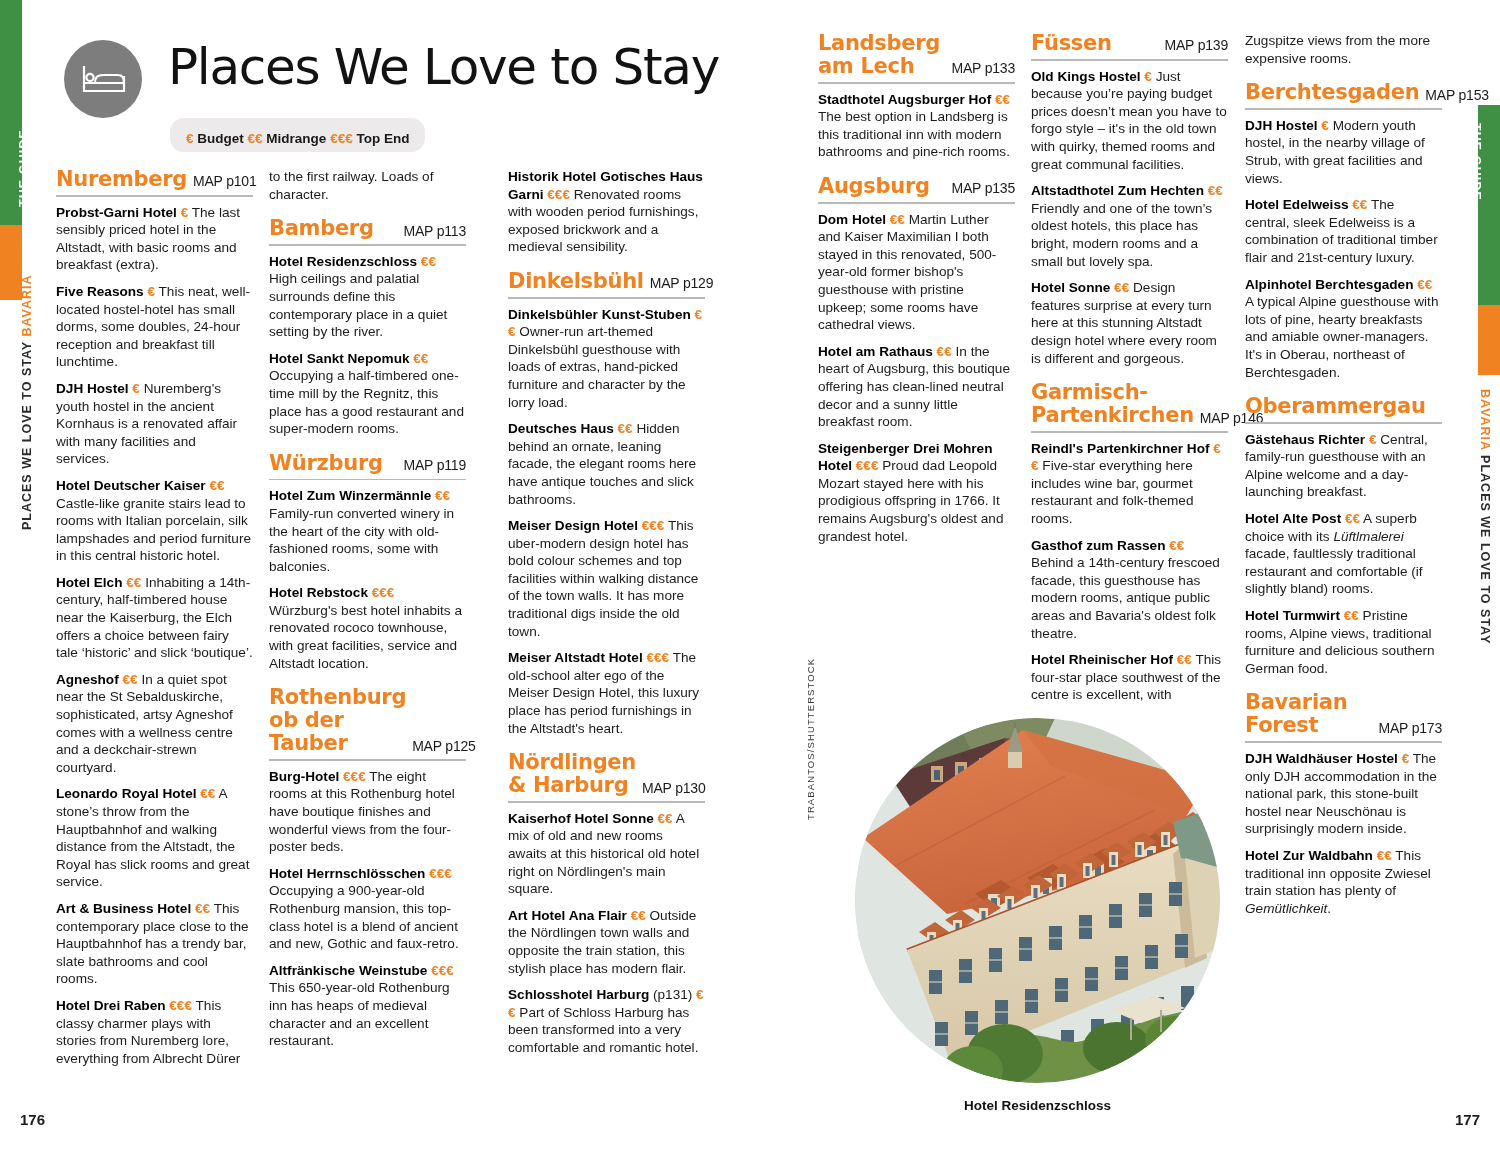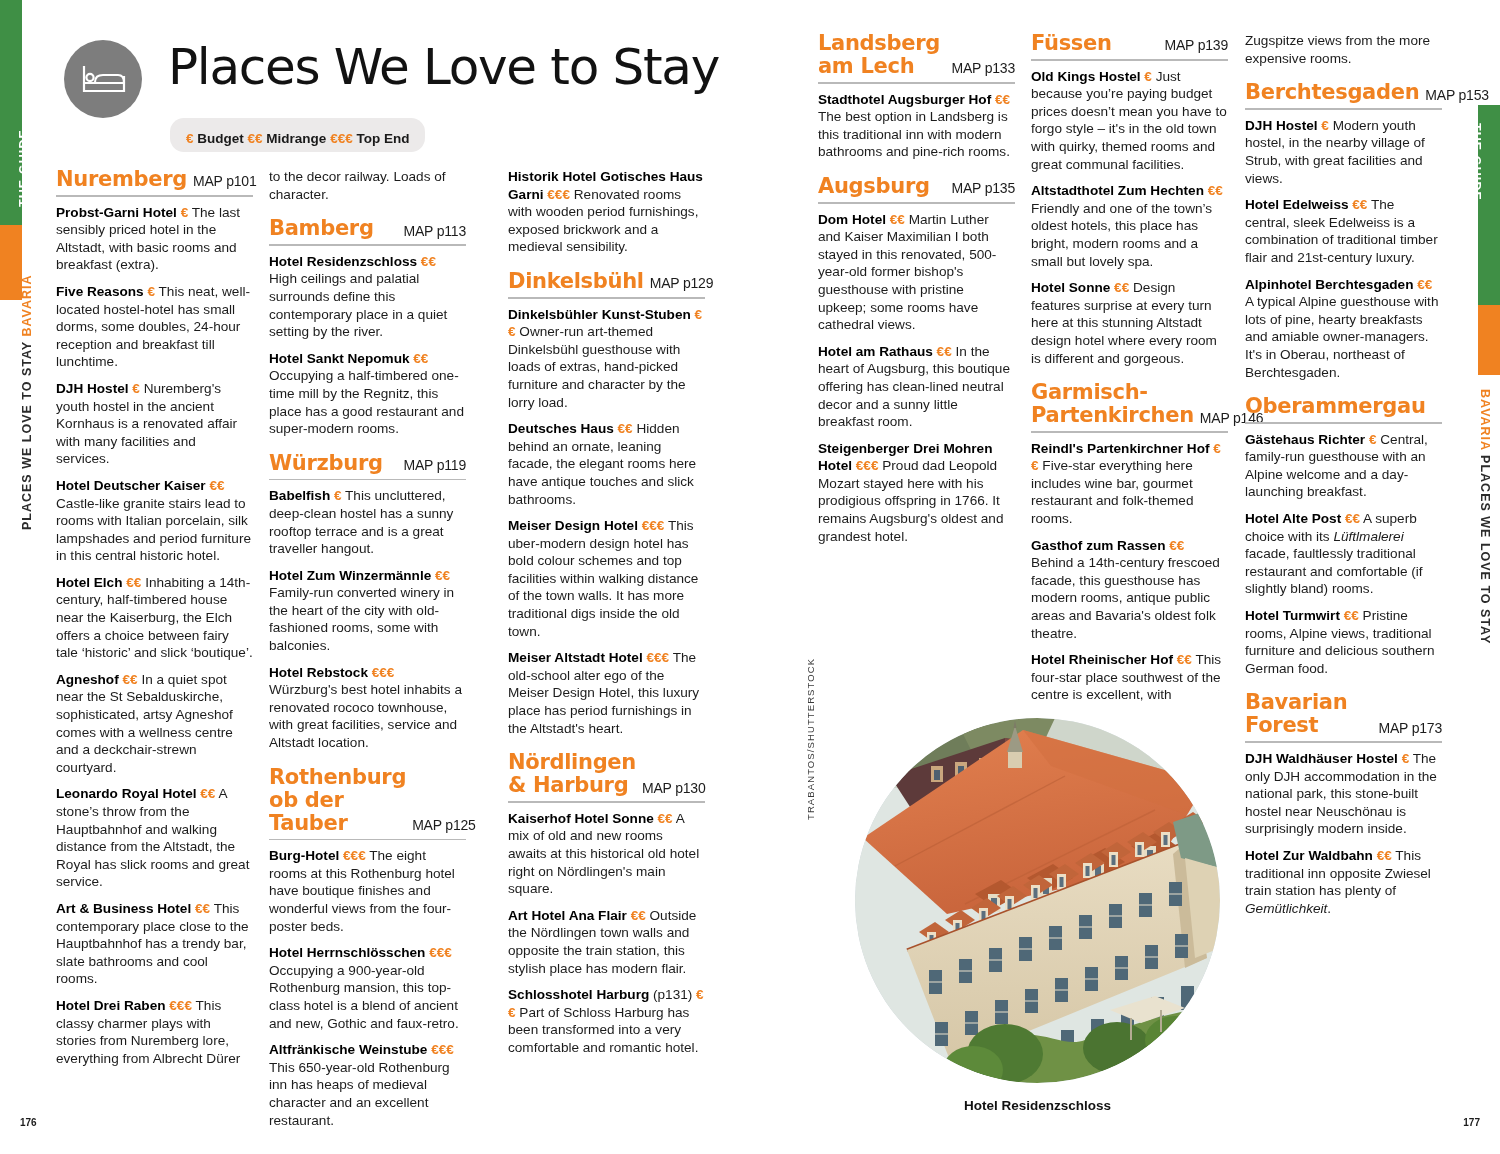--- a/index.html
+++ b/index.html
@@ -208,21 +208,21 @@
     text-align: center;
     font-size: 13.5px;
     font-weight: bold;
     color: #111;
   }
 
   
   .folio {
     position: absolute;
     bottom: 26px;
-    font-size: 10px;
+    font-size: 15px;
     font-weight: bold;
     color: #1c1c1c;
   }
   #folio-left { left: 20px; }
   #folio-right { right: 20px; }
 </style>
 </head>
 <body>
 
 <div class="page">
@@ -277,37 +277,36 @@
         <p class="entry"><b>DJH Hostel</b> <span class="eur">€</span> <span>Nuremberg's youth hostel in the ancient Kornhaus is a renovated affair with many facilities and services.</span></p>
         <p class="entry"><b>Hotel Deutscher Kaiser</b> <span class="eur">€€</span> <span>Castle-like granite stairs lead to rooms with Italian porcelain, silk lampshades and period furniture in this central historic hotel.</span></p>
         <p class="entry"><b>Hotel Elch</b> <span class="eur">€€</span> <span>Inhabiting a 14th-century, half-timbered house near the Kaiserburg, the Elch offers a choice between fairy tale ‘historic’ and slick ‘boutique’.</span></p>
         <p class="entry"><b>Agneshof</b> <span class="eur">€€</span> <span>In a quiet spot near the St Sebalduskirche, sophisticated, artsy Agneshof comes with a wellness centre and a deckchair-strewn courtyard.</span></p>
         <p class="entry"><b>Leonardo Royal Hotel</b> <span class="eur">€€</span> <span>A stone’s throw from the Hauptbahnhof and walking distance from the Altstadt, the Royal has slick rooms and great service.</span></p>
         <p class="entry"><b>Art &amp; Business Hotel</b> <span class="eur">€€</span> <span>This contemporary place close to the Hauptbahnhof has a trendy bar, slate bathrooms and cool rooms.</span></p>
         <p class="entry"><b>Hotel Drei Raben</b> <span class="eur">€€€</span> <span>This classy charmer plays with stories from Nuremberg lore, everything from Albrecht Dürer</span></p>
       </div>
     </div>
   <div class="col" id="col2">
-      <p class="lead-para">to the decor railway. Loads of character.</p>
+      <p class="lead-para">to the first railway. Loads of character.</p>
       <div class="region">
         <div class="region-head">
           <span class="region-name">Bamberg</span>
           <span class="region-map">MAP p113</span>
         </div>
         <div class="region-rule"></div>
         <p class="entry"><b>Hotel Residenzschloss</b> <span class="eur">€€</span> <span>High ceilings and palatial surrounds define this contemporary place in a quiet setting by the river.</span></p>
         <p class="entry"><b>Hotel Sankt Nepomuk</b> <span class="eur">€€</span> <span>Occupying a half-timbered one-time mill by the Regnitz, this place has a good restaurant and super-modern rooms.</span></p>
       </div>
       <div class="region">
         <div class="region-head">
           <span class="region-name">Würzburg</span>
           <span class="region-map">MAP p119</span>
         </div>
         <div class="region-rule"></div>
-        <p class="entry"><b>Babelfish</b> <span class="eur">€</span> <span>This uncluttered, deep-clean hostel has a sunny rooftop terrace and is a great traveller hangout.</span></p>
         <p class="entry"><b>Hotel Zum Winzermännle</b> <span class="eur">€€</span> <span>Family-run converted winery in the heart of the city with old-fashioned rooms, some with balconies.</span></p>
         <p class="entry"><b>Hotel Rebstock</b> <span class="eur">€€€</span> <span>Würzburg's best hotel inhabits a renovated rococo townhouse, with great facilities, service and Altstadt location.</span></p>
       </div>
       <div class="region">
         <div class="region-head">
           <span class="region-name">Rothenburg ob der Tauber</span>
           <span class="region-map">MAP p125</span>
         </div>
         <div class="region-rule"></div>
         <p class="entry"><b>Burg-Hotel</b> <span class="eur">€€€</span> <span>The eight rooms at this Rothenburg hotel have boutique finishes and wonderful views from the four-poster beds.</span></p>

